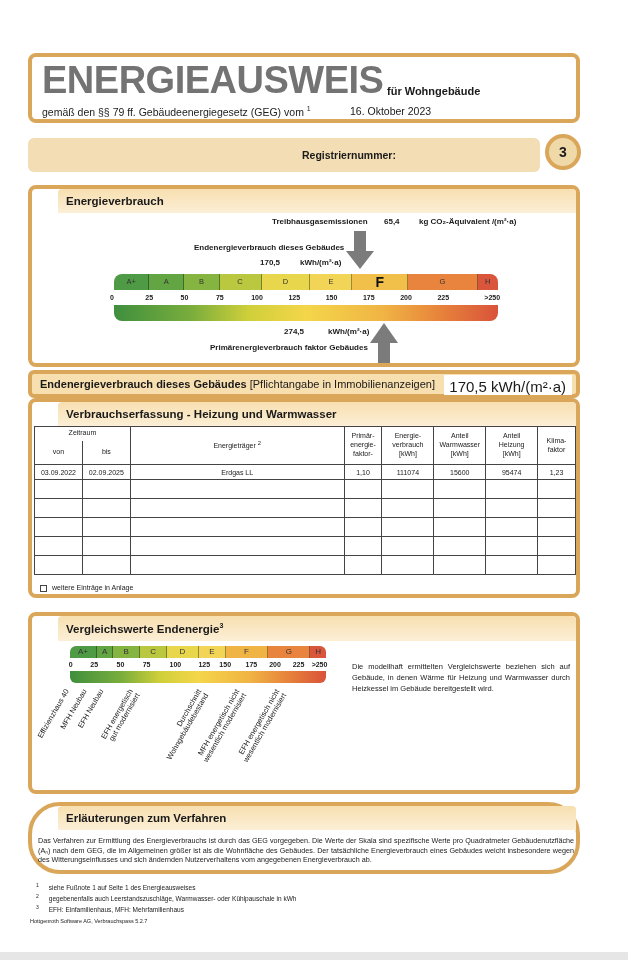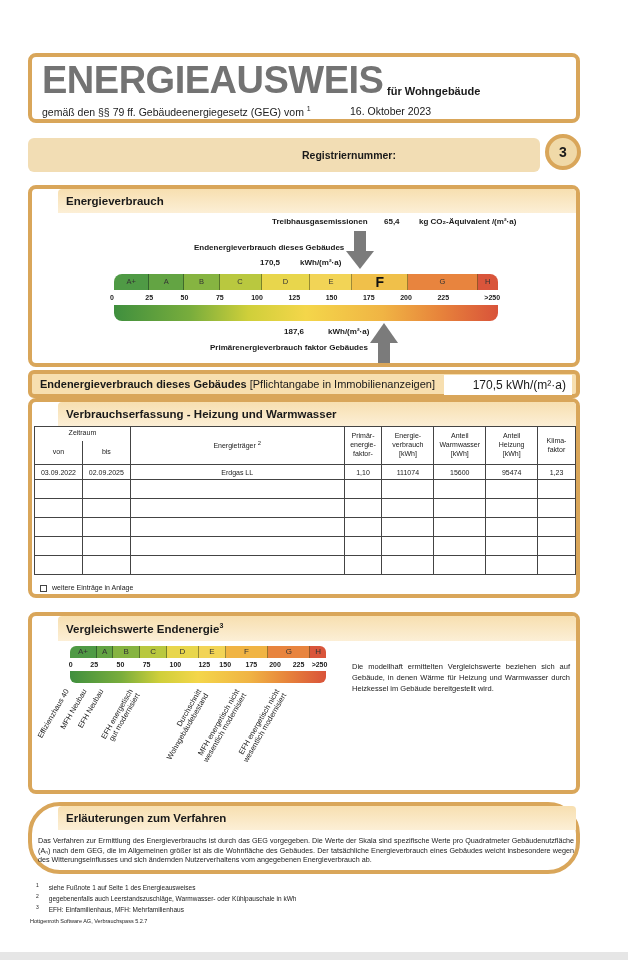--- a/index.html
+++ b/index.html
@@ -26,21 +26,21 @@
   .small { font-size: 8px; font-weight: bold; position: absolute; }
   .scale-top { position: absolute; left: 82px; top: 85px; width: 384px; height: 16px; border-radius: 8px 8px 0 0; overflow: hidden; display: flex; }
   .scale-top div { font-size: 7.5px; text-align: center; line-height: 16px; border-right: 1px solid rgba(0,0,0,0.35); color: #333; }
   .scale-ticks { position: absolute; left: 80px; top: 105px; width: 392px; height: 10px; }
   .scale-ticks span { position: absolute; font-size: 7px; font-weight: bold; transform: translateX(-50%); }
   .scale-grad { position: absolute; left: 82px; top: 116px; width: 384px; height: 16px; border-radius: 0 0 8px 8px; background: linear-gradient(90deg, #3f8f3e 0%, #79ad3c 20%, #cfcf3a 35%, #f4d64a 50%, #f0b444 70%, #e7833b 85%, #d9533a 100%); }
 
   .end-row { position: absolute; left: 28px; top: 370px; width: 552px; height: 28px; background: #f7dfb0; border: 4px solid #d9a65a; border-radius: 6px; }
   .end-label { position: absolute; left: 8px; top: 4px; font-size: 11px; }
   .end-label b { font-weight: bold; }
-  .end-val { position: absolute; right: 4px; top: 1px; width: 128px; height: 20px; background: #fff; font-size: 12px; text-align: right; padding: 3px 6px 0 0; }
+  .end-val { position: absolute; right: 4px; top: 1px; width: 128px; height: 20px; background: #fff; font-size: 15px; text-align: right; padding: 3px 6px 0 0; }
 
   .cons-box { left: 28px; top: 398px; width: 552px; height: 200px; }
   table.cons { position: absolute; left: 2px; top: 24px; width: 542px; border-collapse: collapse; font-size: 7px; }
   table.cons td, table.cons th { border: 1px solid #444; text-align: center; font-weight: normal; height: 15px; padding: 1px; }
   table.cons th { line-height: 1.25; }
   .more { position: absolute; left: 8px; top: 182px; font-size: 7px; }
   .chk { display: inline-block; width: 7px; height: 7px; border: 1px solid #444; margin-right: 5px; vertical-align: middle; }
 
   .cmp-box { left: 28px; top: 612px; width: 552px; height: 182px; }
   .cmp-top { position: absolute; left: 38px; top: 30px; width: 256px; height: 12px; border-radius: 6px 6px 0 0; overflow: hidden; display: flex; }
@@ -105,21 +105,21 @@
     <span style="left:37%">100</span>
     <span style="left:46.5%">125</span>
     <span style="left:56%">150</span>
     <span style="left:65.5%">175</span>
     <span style="left:75%">200</span>
     <span style="left:84.5%">225</span>
     <span style="left:97%">&gt;250</span>
   </div>
   <div class="scale-grad"></div>
 
-  <div class="small" style="left:252px;top:138px;">187,6</div>
+  <div class="small" style="left:252px;top:138px;">274,5</div>
   <div class="small" style="left:296px;top:138px;">kWh/(m²·a)</div>
   <div class="small" style="left:178px;top:154px;">Primärenergieverbrauch faktor Gebäudes</div>
   <div style="position:absolute;left:338px;top:134px;width:0;height:0;border-left:14px solid transparent;border-right:14px solid transparent;border-bottom:20px solid #7b7b7b;"></div>
   <div style="position:absolute;left:346px;top:154px;width:12px;height:20px;background:#7b7b7b;"></div>
 </div>
 
 <div class="end-row">
   <div class="end-label"><b>Endenergieverbrauch dieses Gebäudes</b> <span>[Pflichtangabe in Immobilienanzeigen]</span></div>
   <div class="end-val">170,5 kWh/(m²·a)</div>
 </div>

